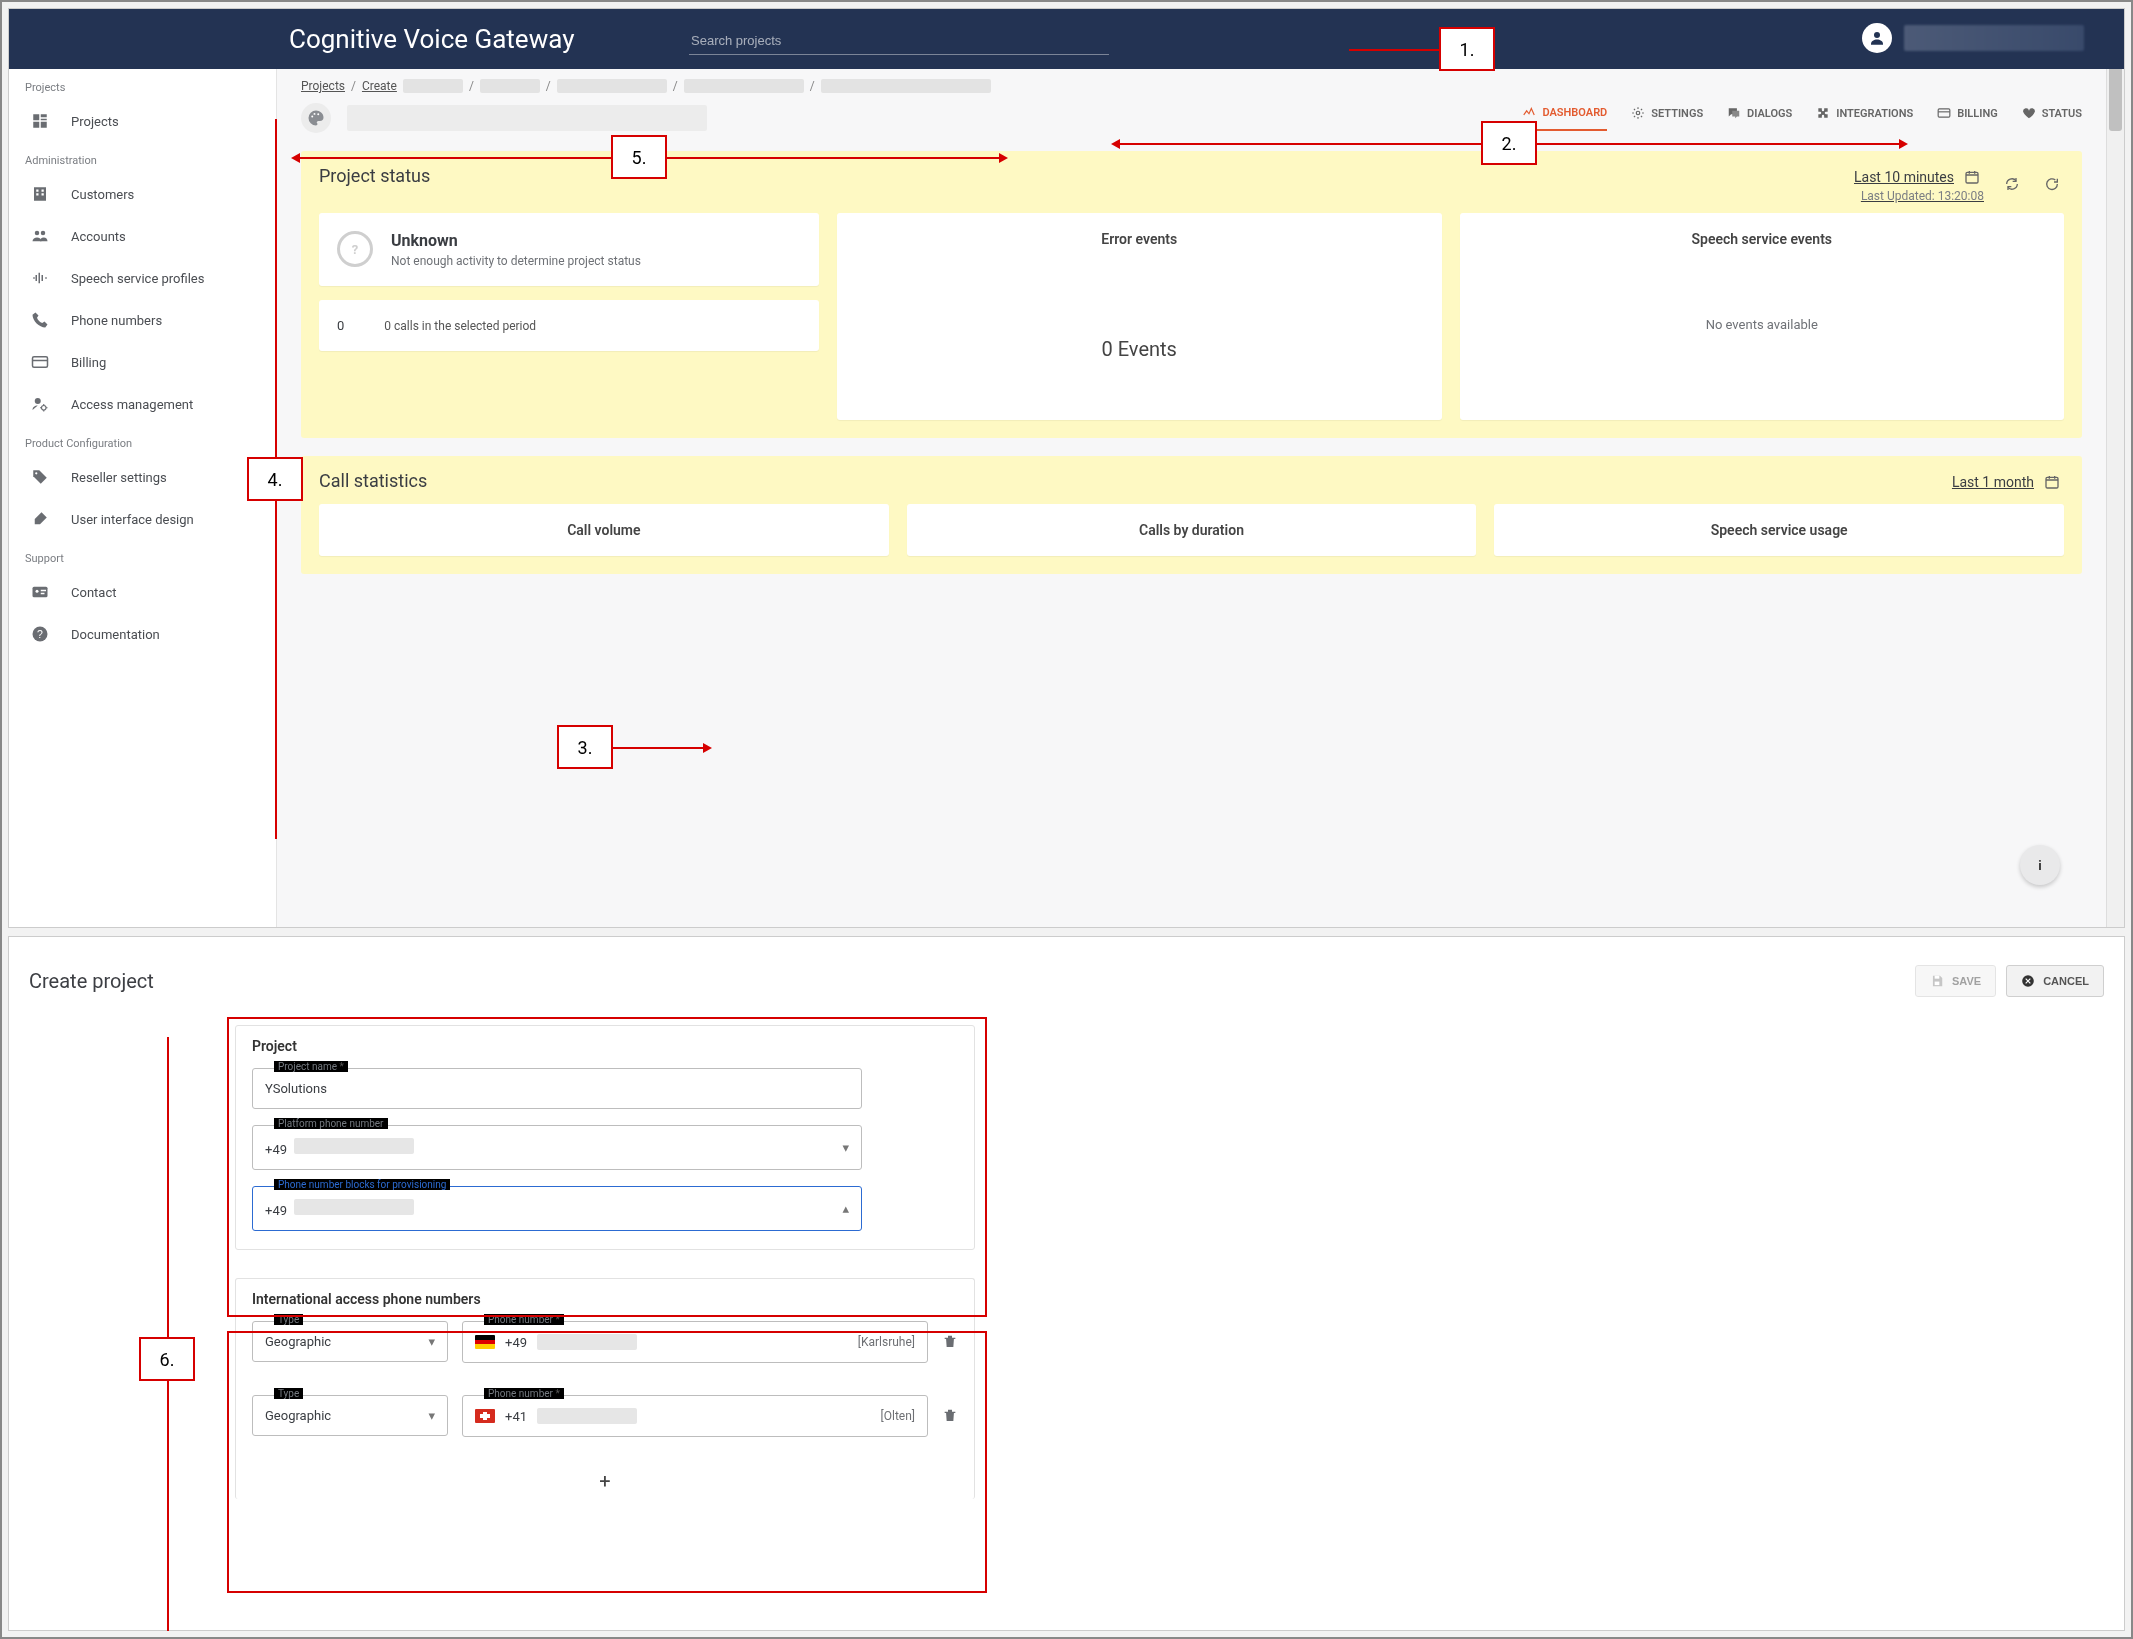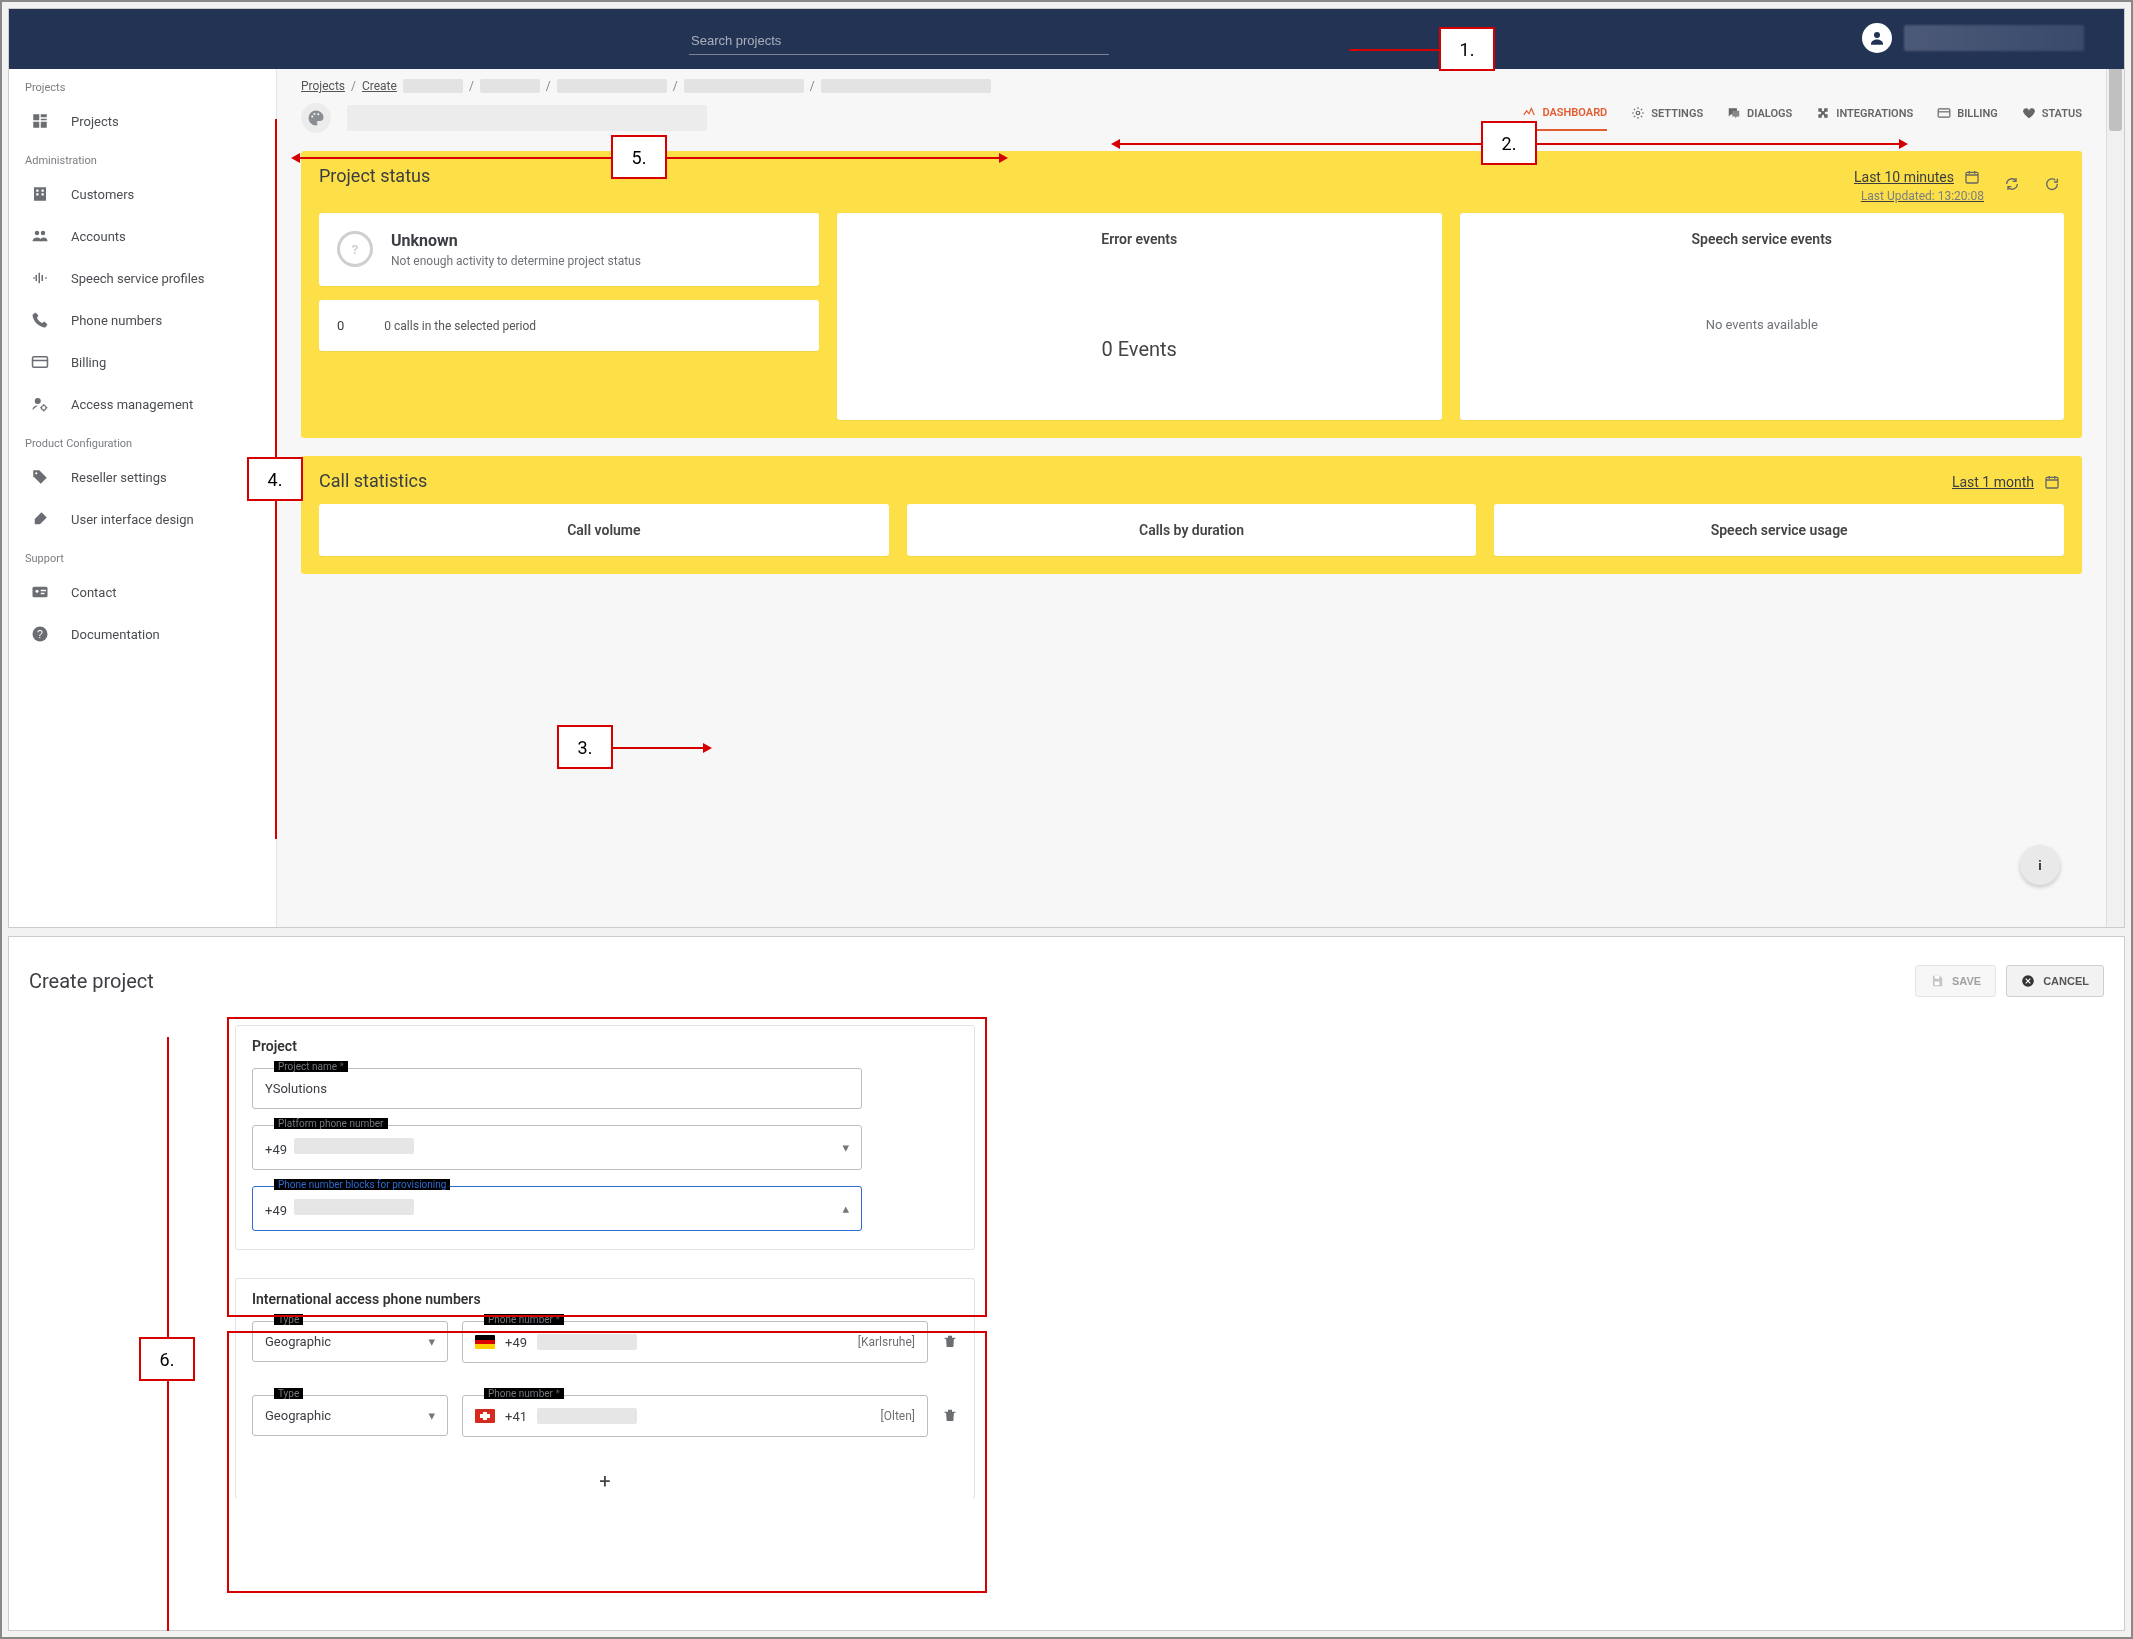--- a/index.html
+++ b/index.html
@@ -143,21 +143,21 @@
     display: flex; gap: 24px; align-items: center;
     font-size: 11px; font-weight: 600; color: #666;
   }
   .tabs .tab { display: flex; align-items: center; gap: 6px; cursor: pointer; padding-bottom: 10px; }
   .tabs .tab.active { color: #e35b2f; border-bottom: 2px solid #e35b2f; }
   .tabs .tab .ticon { font-size: 14px; }
 
   
   .section {
     margin: 18px 24px 0;
-    background: #fde047;
+    background: #fef9c3;
     border-radius: 3px;
     padding: 14px 18px 18px;
   }
   .section .sec-head {
     display: flex; justify-content: space-between; align-items: flex-start;
     margin-bottom: 10px;
   }
   .section .sec-title { font-size: 18px; color: #3a3d42; }
   .sec-head-right { display: flex; align-items: center; gap: 16px; text-decoration: underline; }
   .sec-head-right .range { text-align: right; }
@@ -327,20 +327,21 @@
 
 <div class="outer">
 
   <div class="app-top">
 
     <div class="scrollbar">
       <div class="thumb"></div>
     </div>
 
     <div class="topbar">
+      <div class="brand">Cognitive Voice Gateway</div>
       <div class="search-wrap">
         <input class="search" placeholder="Search projects" style="">
       </div>
       <div class="user">
         <span class="avatar">
           <svg width="18" height="18" viewBox="0 0 24 24" fill="#233353">
               <circle cx="12" cy="8" r="4"></circle>
               <path d="M4 20c0-4 4-6 8-6s8 2 8 6v1H4z"></path>
             </svg>
         </span>

